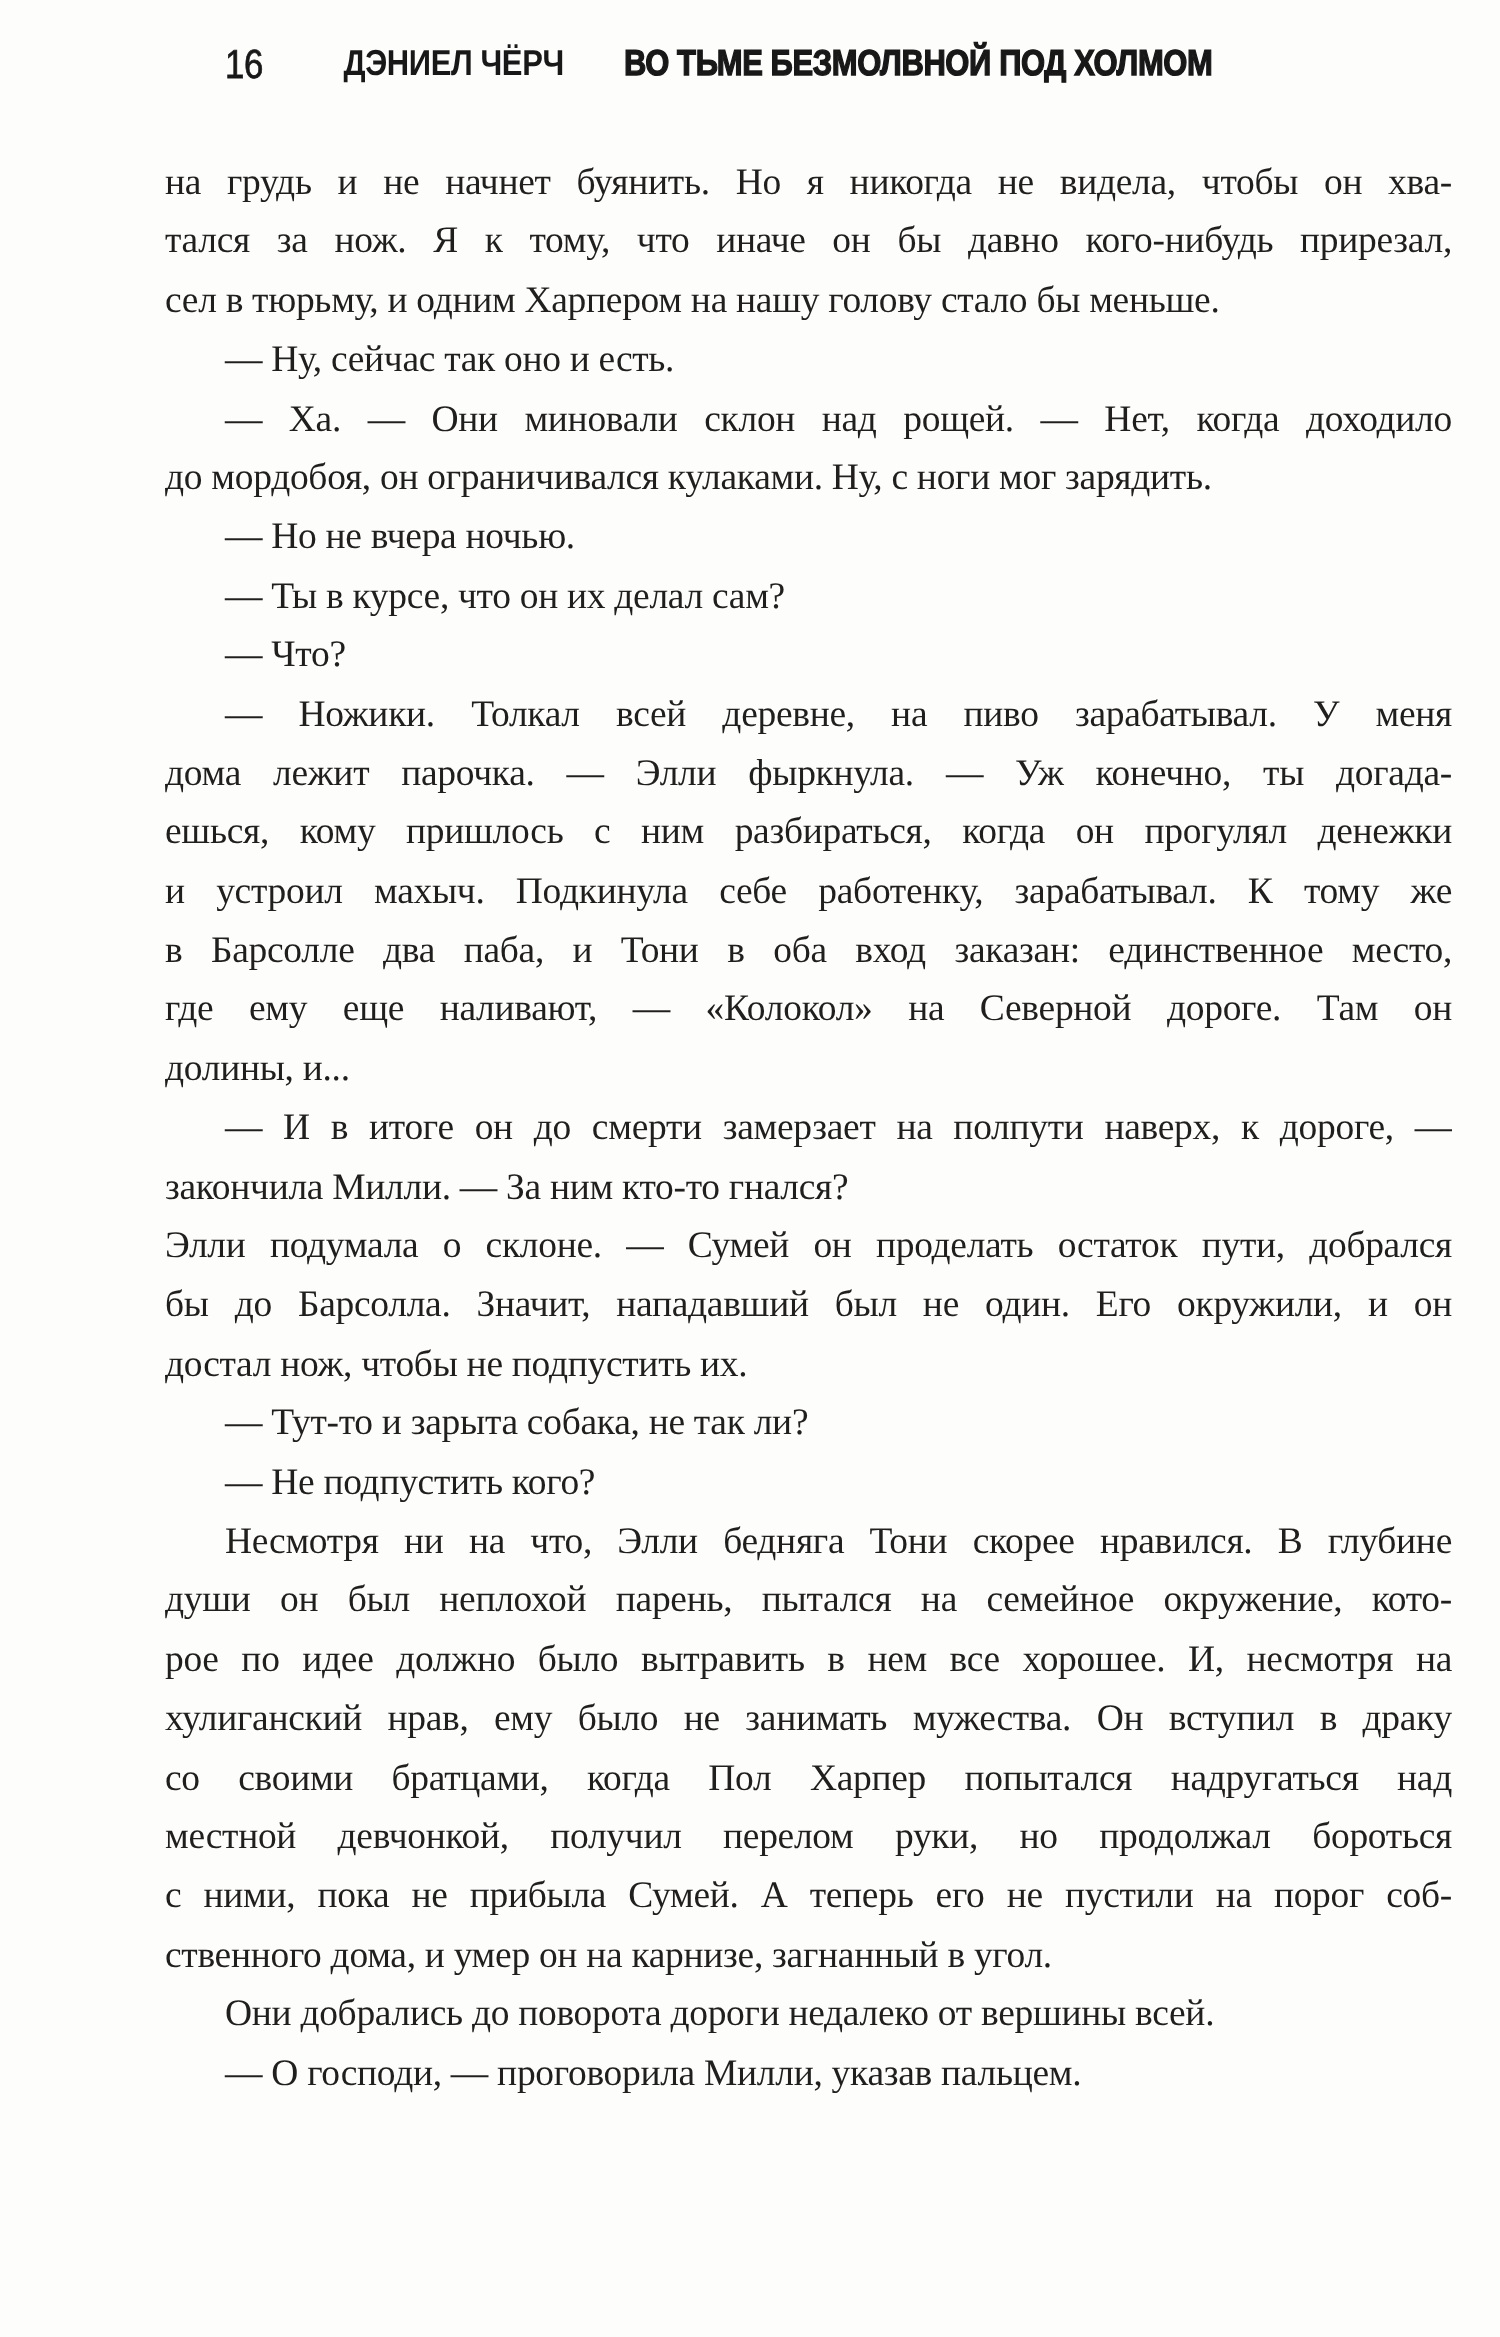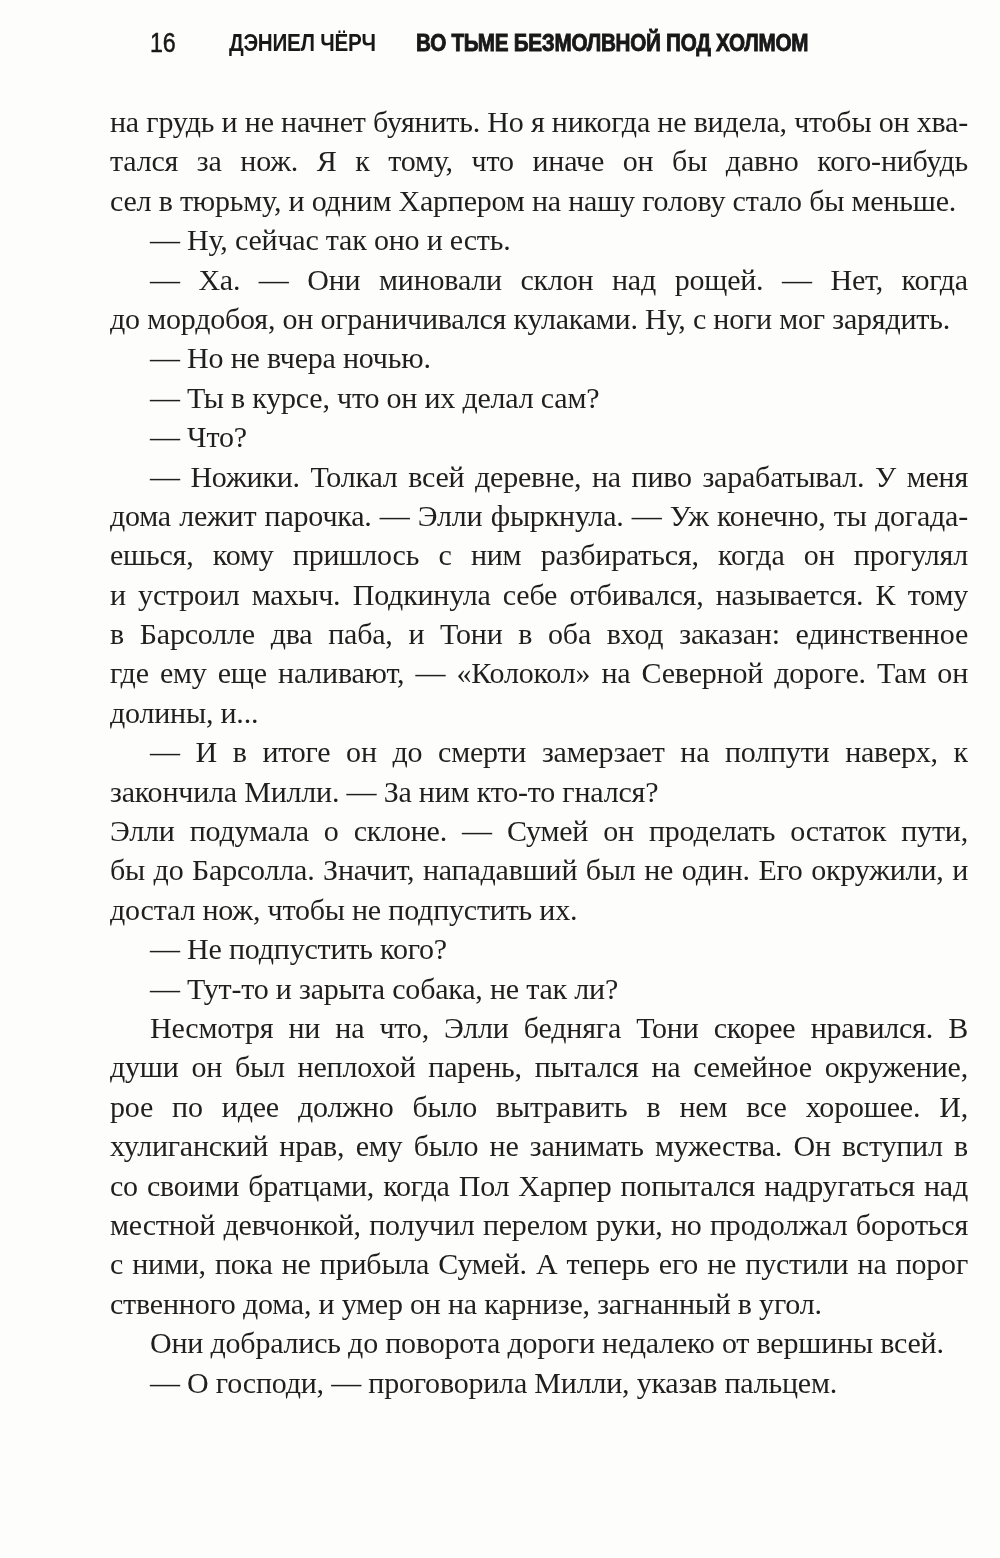--- a/index.html
+++ b/index.html
@@ -43,21 +43,21 @@
     left: 377px;
     font-size: 24px; font-weight: 700;
     -webkit-text-stroke: 0.9px currentColor;
   }
   
   .body-text {
     position: absolute;
     left: 110px; top: 102px;
     width: 858px;
     color: var(--text-color, #201f1d);
-    font-size: 30px;
+    font-size: 25px;
   }
   .line {
     height: 39.4px;
     line-height: 39.4px;
     text-align: justify;
     text-align-last: justify;
     letter-spacing: -0.2px;
     overflow: hidden;
     white-space: normal;
   }
@@ -84,31 +84,31 @@
       <div class="line para-end">сел в тюрьму, и одним Харпером на нашу голову стало бы меньше.</div>
       <div class="line indent para-end">— Ну, сейчас так оно и есть.</div>
       <div class="line indent">— Ха. — Они миновали склон над рощей. — Нет, когда доходило</div>
       <div class="line para-end">до мордобоя, он ограничивался кулаками. Ну, с ноги мог зарядить.</div>
       <div class="line indent para-end">— Но не вчера ночью.</div>
       <div class="line indent para-end">— Ты в курсе, что он их делал сам?</div>
       <div class="line indent para-end">— Что?</div>
       <div class="line indent">— Ножики. Толкал всей деревне, на пиво зарабатывал. У меня</div>
       <div class="line">дома лежит парочка. — Элли фыркнула. — Уж конечно, ты догада-</div>
       <div class="line">ешься, кому пришлось с ним разбираться, когда он прогулял денежки</div>
-      <div class="line">и устроил махыч. Подкинула себе отбивался, называется. К тому же</div>
+      <div class="line">и устроил махыч. Подкинула себе работенку, зарабатывал. К тому же</div>
       <div class="line">в Барсолле два паба, и Тони в оба вход заказан: единственное место,</div>
       <div class="line">где ему еще наливают, — «Колокол» на Северной дороге. Там он</div>
       <div class="line para-end">долины, и...</div>
       <div class="line indent">— И в итоге он до смерти замерзает на полпути наверх, к дороге, —</div>
       <div class="line para-end">закончила Милли. — За ним кто-то гнался?</div>
       <div class="line">Элли подумала о склоне. — Сумей он проделать остаток пути, добрался</div>
       <div class="line">бы до Барсолла. Значит, нападавший был не один. Его окружили, и он</div>
       <div class="line para-end">достал нож, чтобы не подпустить их.</div>
+      <div class="line indent para-end">— Тут-то и зарыта собака, не так ли?</div>
       <div class="line indent para-end">— Не подпустить кого?</div>
-      <div class="line indent para-end">— Тут-то и зарыта собака, не так ли?</div>
       <div class="line indent">Несмотря ни на что, Элли бедняга Тони скорее нравился. В глубине</div>
       <div class="line">души он был неплохой парень, пытался на семейное окружение, кото-</div>
       <div class="line">рое по идее должно было вытравить в нем все хорошее. И, несмотря на</div>
       <div class="line">хулиганский нрав, ему было не занимать мужества. Он вступил в драку</div>
       <div class="line">со своими братцами, когда Пол Харпер попытался надругаться над</div>
       <div class="line">местной девчонкой, получил перелом руки, но продолжал бороться</div>
       <div class="line">с ними, пока не прибыла Сумей. А теперь его не пустили на порог соб-</div>
       <div class="line para-end">ственного дома, и умер он на карнизе, загнанный в угол.</div>
       <div class="line indent para-end">Они добрались до поворота дороги недалеко от вершины всей.</div>
       <div class="line indent para-end">— О господи, — проговорила Милли, указав пальцем.</div>

